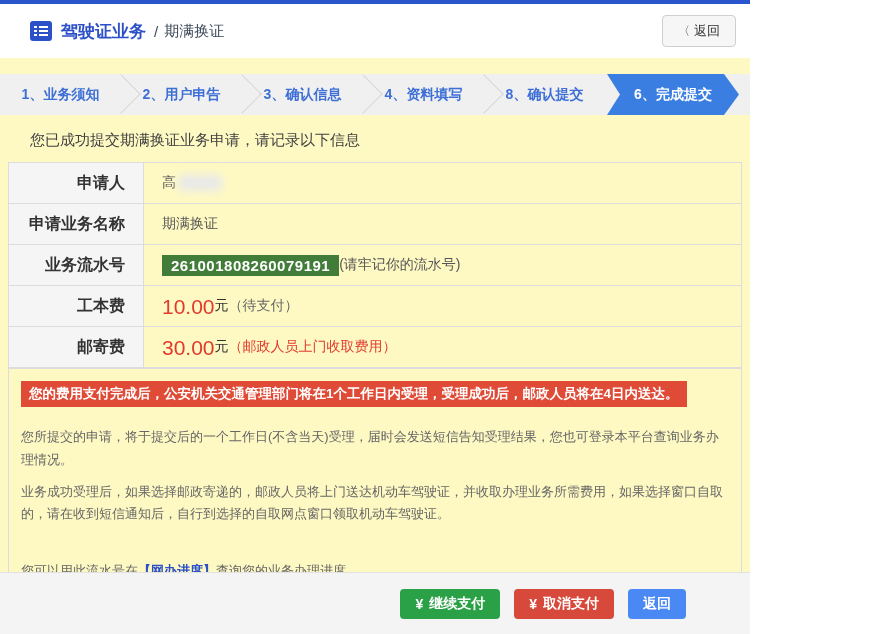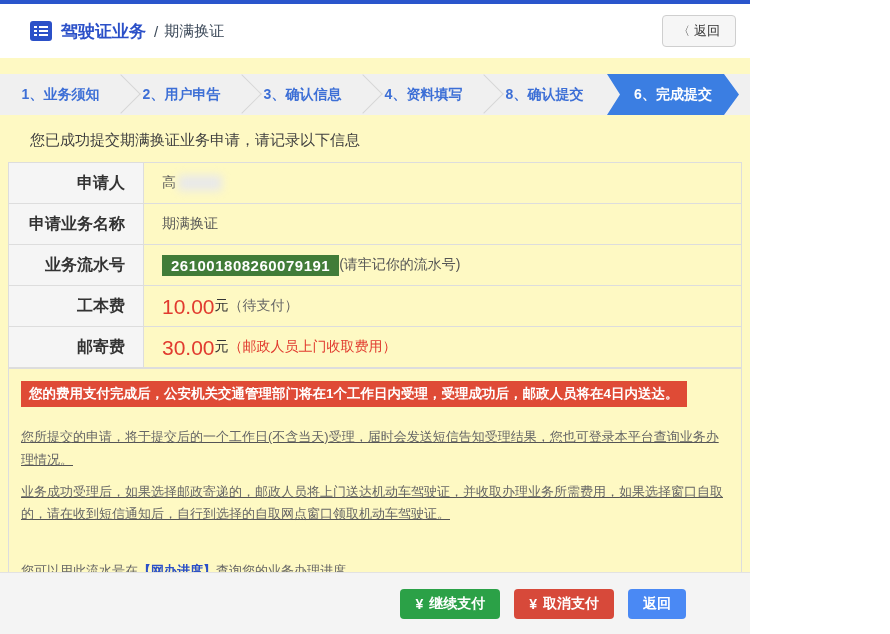--- a/index.html
+++ b/index.html
@@ -186,21 +186,21 @@
 
     <div class="irow">
       <div class="ilabel">邮寄费</div>
       <div class="ivalue">
         <span class="fee-amt">30.00</span>
         <span class="fee-unit">元</span>
         <span class="fee-note red">（邮政人员上门收取费用）</span>
       </div>
     </div>
 
-    <div class="notice-cell" style="border-top:1px solid #ddd;text-decoration:underline;">
+    <div class="notice-cell" style="border-top:1px solid #ddd;">
       <div class="banner">您的费用支付完成后，公安机关交通管理部门将在1个工作日内受理，受理成功后，邮政人员将在4日内送达。</div>
       <div class="para">您所提交的申请，将于提交后的一个工作日(不含当天)受理，届时会发送短信告知受理结果，您也可登录本平台查询业务办理情况。</div>
       <div class="para">业务成功受理后，如果选择邮政寄递的，邮政人员将上门送达机动车驾驶证，并收取办理业务所需费用，如果选择窗口自取的，请在收到短信通知后，自行到选择的自取网点窗口领取机动车驾驶证。</div>
       <div class="para last">
         <span>您可以用此流水号在</span><span class="progress-link">【网办进度】</span><span>查询您的业务办理进度。</span>
       </div>
     </div>
   </div>
 
   <div class="footer">

